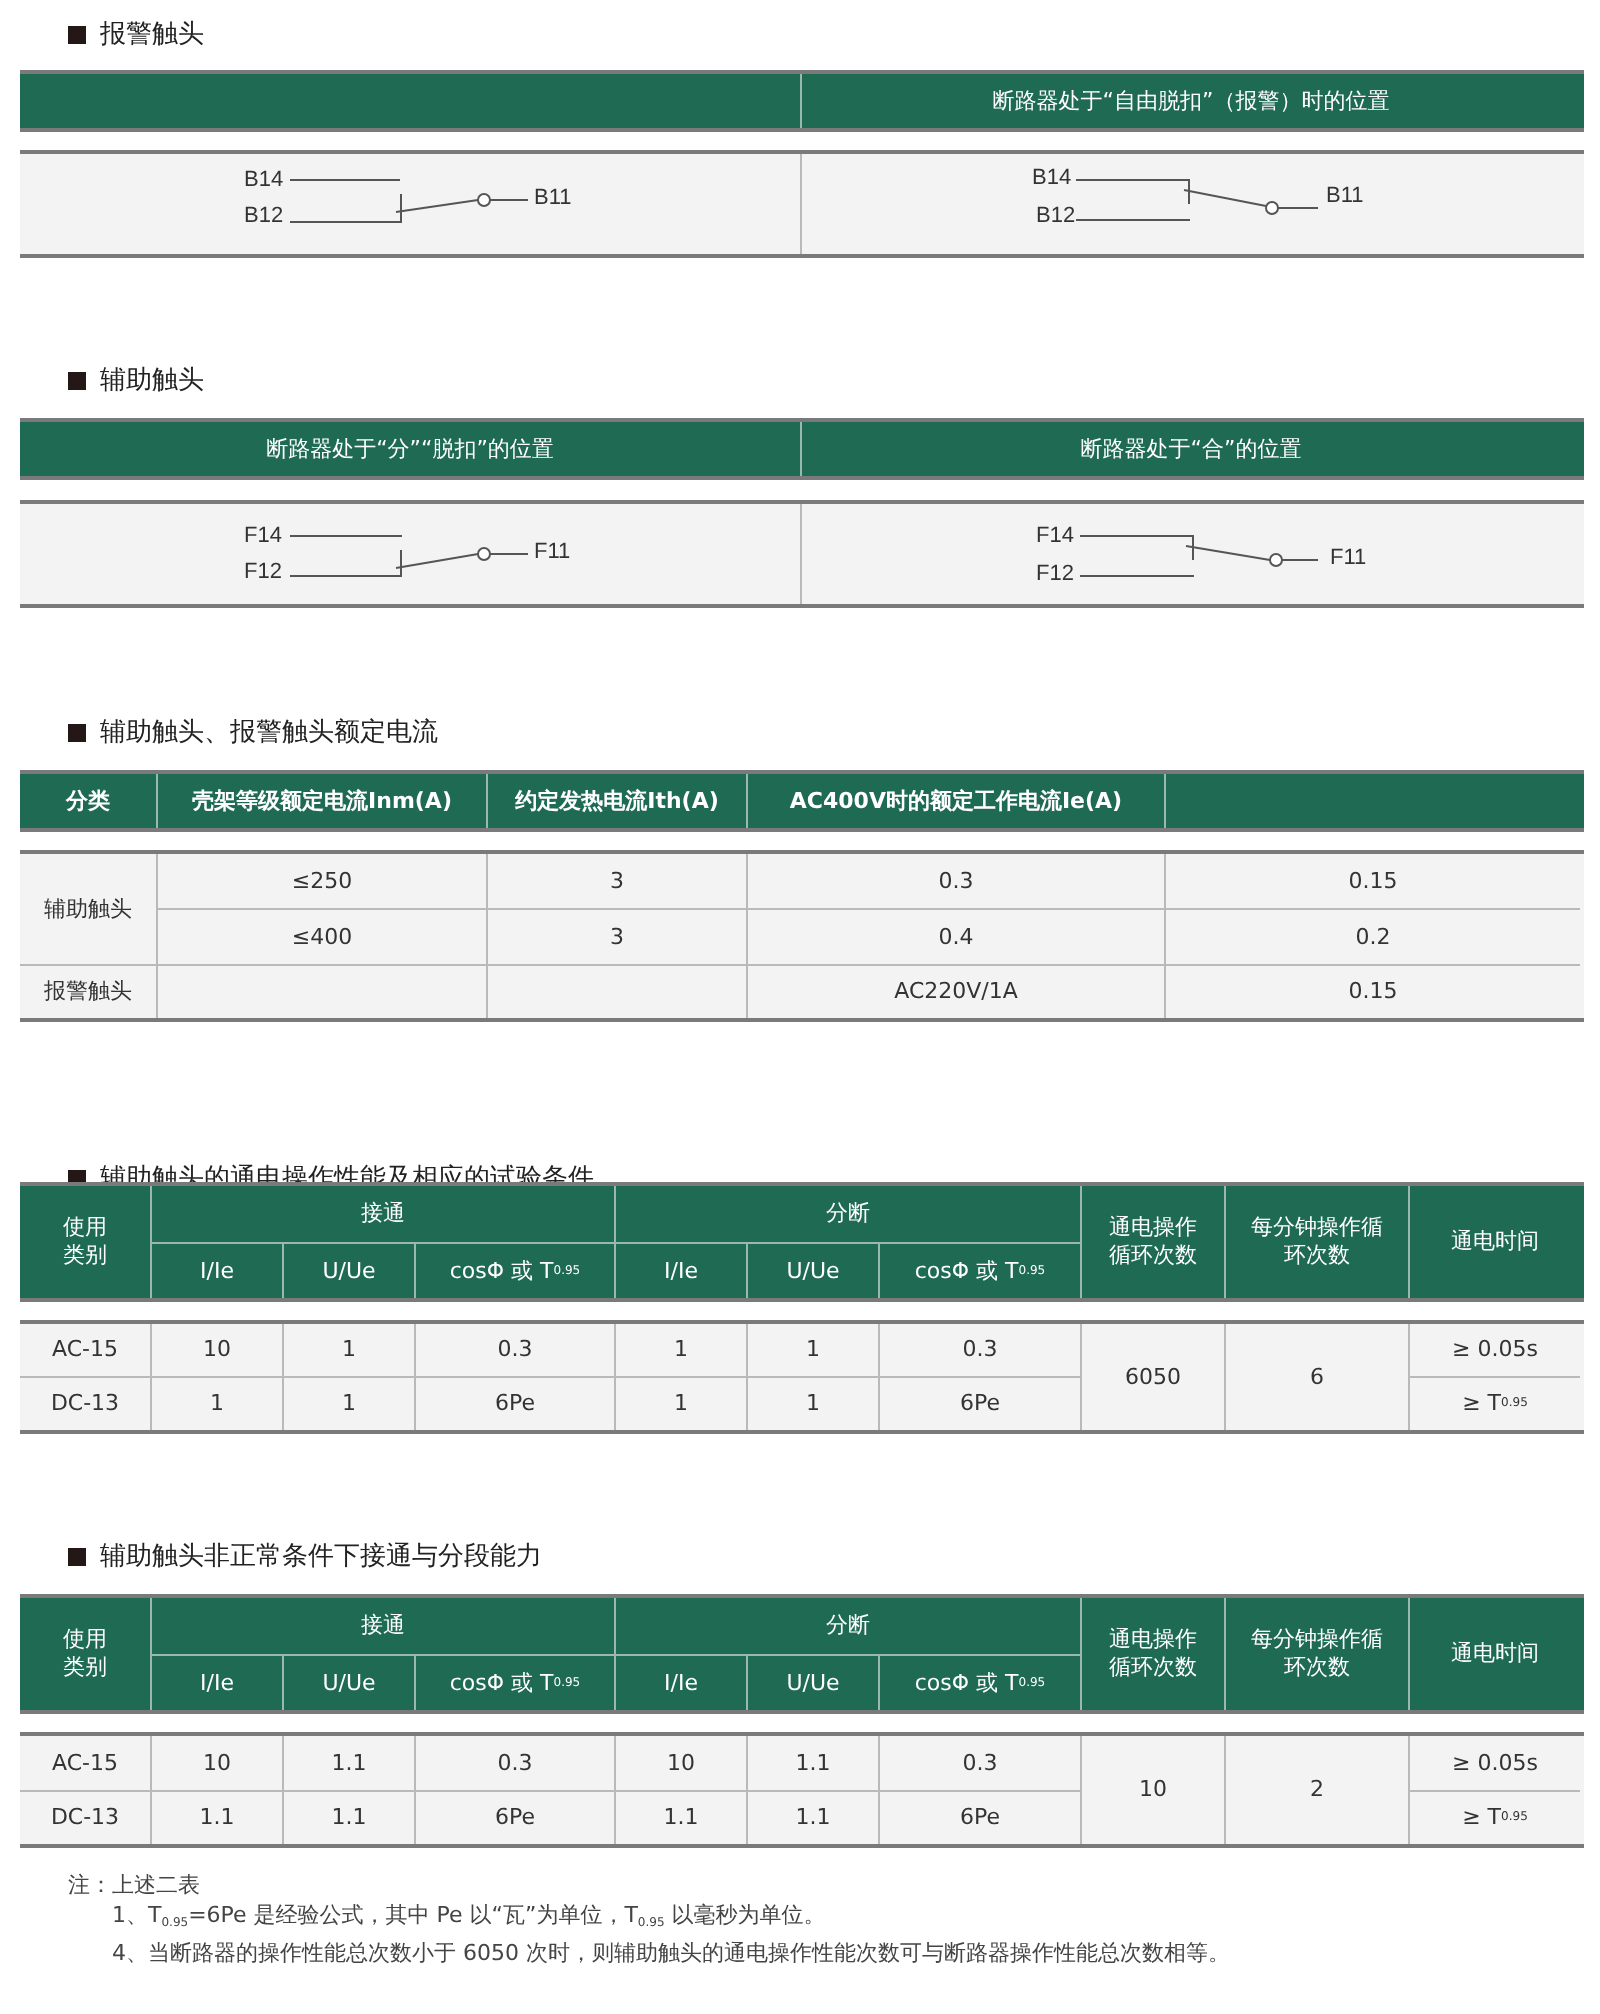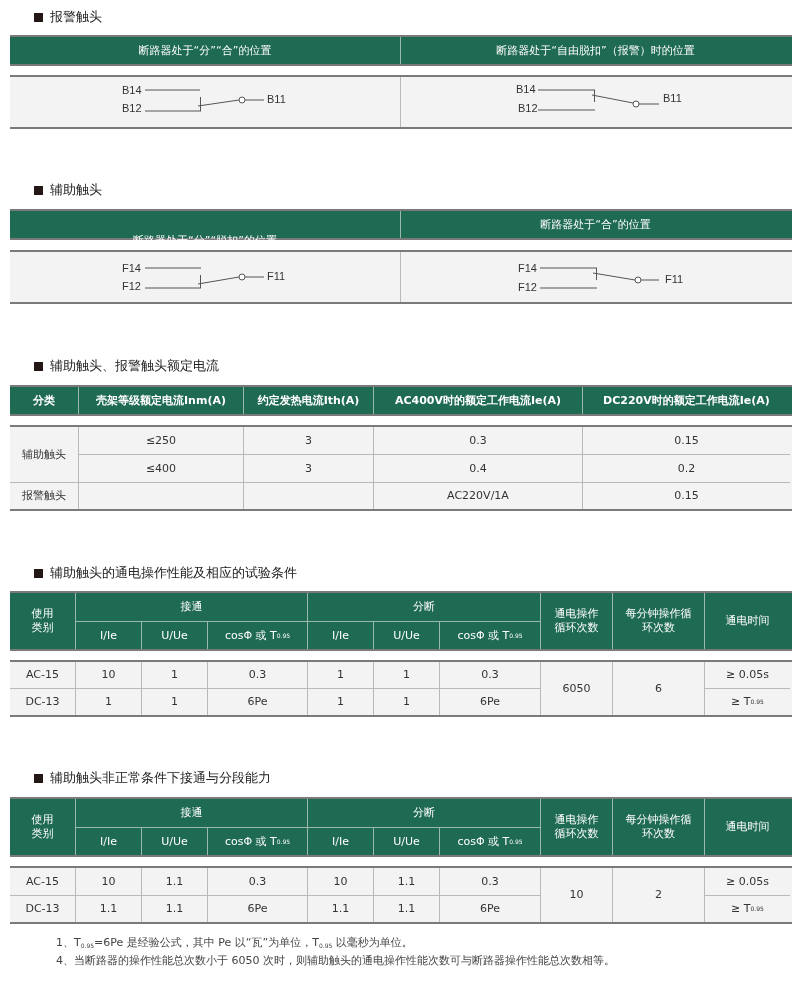--- a/index.html
+++ b/index.html
@@ -24,21 +24,20 @@
   .notes .ind { padding-left: 22px; }
 </style>
 </head>
 <body>
 
 <div class="section-title" style="top:8px;">
   <span class="sq"></span>
   <span>报警触头</span>
 </div>
 <div class="hdr-row green" style="top:35px;height:31px;">
-  <div class="cell hcell" style="left:0;top:0;width:390px;height:27px;">断路器处于“分”“合”的位置</div>
   <div class="vline-w" style="left:390px;top:0;height:27px;"></div>
   <div class="cell hcell" style="left:391px;top:0;width:389px;height:27px;">断路器处于“自由脱扣”（报警）时的位置</div>
 </div>
 <div class="body-box" style="top:75px;height:54px;">
   <div class="vline-g" style="left:390px;top:0;height:50px;"></div>
 </div>
 
 <div>
   <span class="diag-label" style="left:122px;top:84px;">B14</span>
   <span class="diag-label" style="left:122px;top:102px;">B12</span>
@@ -65,21 +64,21 @@
     <circle cx="101" cy="24" r="3" fill="#fff" stroke="#555" stroke-width="1"></circle>
     <line x1="104" y1="24" x2="124" y2="24" stroke="#555" stroke-width="1"></line>
   </svg>
 </div>
 
 <div class="section-title" style="top:181px;">
   <span class="sq"></span>
   <span>辅助触头</span>
 </div>
 <div class="hdr-row green" style="top:209px;height:31px;">
-  <div class="cell hcell" style="left:0;top:0;width:390px;height:28px;margin-top:16px;">断路器处于“分”“脱扣”的位置</div>
+  <div class="cell hcell" style="left:0;top:0;width:390px;height:28px;">断路器处于“分”“脱扣”的位置</div>
   <div class="vline-w" style="left:390px;top:0;height:27px;"></div>
   <div class="cell hcell" style="left:391px;top:0;width:389px;height:27px;">断路器处于“合”的位置</div>
 </div>
 <div class="body-box" style="top:250px;height:54px;">
   <div class="vline-g" style="left:390px;top:0;height:50px;"></div>
 </div>
 
 <div>
   <span class="diag-label" style="left:122px;top:262px;">F14</span>
   <span class="diag-label" style="left:122px;top:280px;">F12</span>
@@ -114,21 +113,20 @@
 </div>
 <div class="hdr-row green" style="top:385px;height:31px;font-weight:bold;">
   <div class="cell hcell" style="left:0;top:0;width:68px;height:27px;">分类</div>
   <div class="vline-w" style="left:68px;top:0;height:27px;"></div>
   <div class="cell hcell" style="left:69px;top:0;width:164px;height:27px;">壳架等级额定电流Inm(A)</div>
   <div class="vline-w" style="left:233px;top:0;height:27px;"></div>
   <div class="cell hcell" style="left:234px;top:0;width:129px;height:27px;">约定发热电流Ith(A)</div>
   <div class="vline-w" style="left:363px;top:0;height:27px;"></div>
   <div class="cell hcell" style="left:364px;top:0;width:208px;height:27px;">AC400V时的额定工作电流Ie(A)</div>
   <div class="vline-w" style="left:572px;top:0;height:27px;"></div>
-  <div class="cell hcell" style="left:573px;top:0;width:207px;height:27px;">DC220V时的额定工作电流Ie(A)</div>
 </div>
 <div class="body-box" style="top:425px;height:86px;">
 
   <div class="vline-g" style="left:68px;top:0;height:82px;"></div>
   <div class="vline-g" style="left:233px;top:0;height:82px;"></div>
   <div class="vline-g" style="left:363px;top:0;height:82px;"></div>
   <div class="vline-g" style="left:572px;top:0;height:82px;"></div>
 
   <div class="hline-g" style="left:69px;top:27px;width:711px;"></div>
   <div class="hline-g" style="left:0;top:55px;width:780px;"></div>
@@ -143,21 +141,21 @@
   <div class="cell bcell" style="left:234px;top:28px;width:129px;height:27px;">3</div>
   <div class="cell bcell" style="left:364px;top:28px;width:208px;height:27px;">0.4</div>
   <div class="cell bcell" style="left:573px;top:28px;width:207px;height:27px;">0.2</div>
 
   <div class="cell bcell" style="left:0;top:56px;width:68px;height:26px;">报警触头</div>
   <div class="cell bcell" style="left:234px;top:56px;width:129px;height:26px;"></div>
   <div class="cell bcell" style="left:364px;top:56px;width:208px;height:26px;">AC220V/1A</div>
   <div class="cell bcell" style="left:573px;top:56px;width:207px;height:26px;">0.15</div>
 </div>
 
-<div class="section-title" style="top:564px;">
+<div class="section-title" style="top:580px;">
   <span class="sq"></span>
   <span>辅助触头的通电操作性能及相应的试验条件</span>
 </div>
 <div class="hdr-row green" style="top:591px;height:60px;">
   <div class="cell hcell" style="left:0;top:0;width:65px;height:56px;white-space:pre-line;">使用
 类别</div>
   <div class="vline-w" style="left:65px;top:0;height:56px;"></div>
   <div class="cell hcell" style="left:66px;top:0;width:231px;height:28px;">接通</div>
   <div class="vline-w" style="left:297px;top:0;height:56px;"></div>
   <div class="cell hcell" style="left:298px;top:0;width:232px;height:28px;">分断</div>
@@ -294,17 +292,18 @@
   <div class="cell bcell" style="left:430px;top:28px;width:100px;height:26px;">6Pe</div>
   <div class="cell bcell" style="left:695px;top:28px;width:85px;height:26px;">
     <span>≥ T</span>
       <span class="sub">0.95</span>
   </div>
   <div class="cell bcell" style="left:531px;top:0;width:71px;height:54px;">10</div>
   <div class="cell bcell" style="left:603px;top:0;width:91px;height:54px;">2</div>
 </div>
 
 <div class="notes">
+  <div>注：上述二表</div>
   <div class="ind">
     <span>1、T</span><span class="sub">0.95</span><span>=6Pe 是经验公式，其中 Pe 以“瓦”为单位，T</span><span class="sub">0.95</span><span> 以毫秒为单位。</span>
   </div>
   <div class="ind">4、当断路器的操作性能总次数小于 6050 次时，则辅助触头的通电操作性能次数可与断路器操作性能总次数相等。</div>
 </div>
 
 </body></html>

